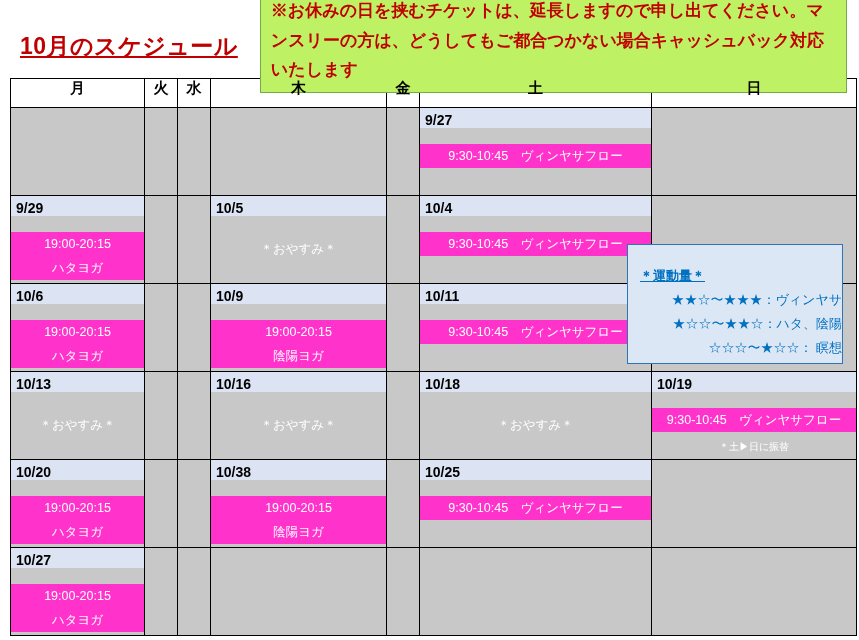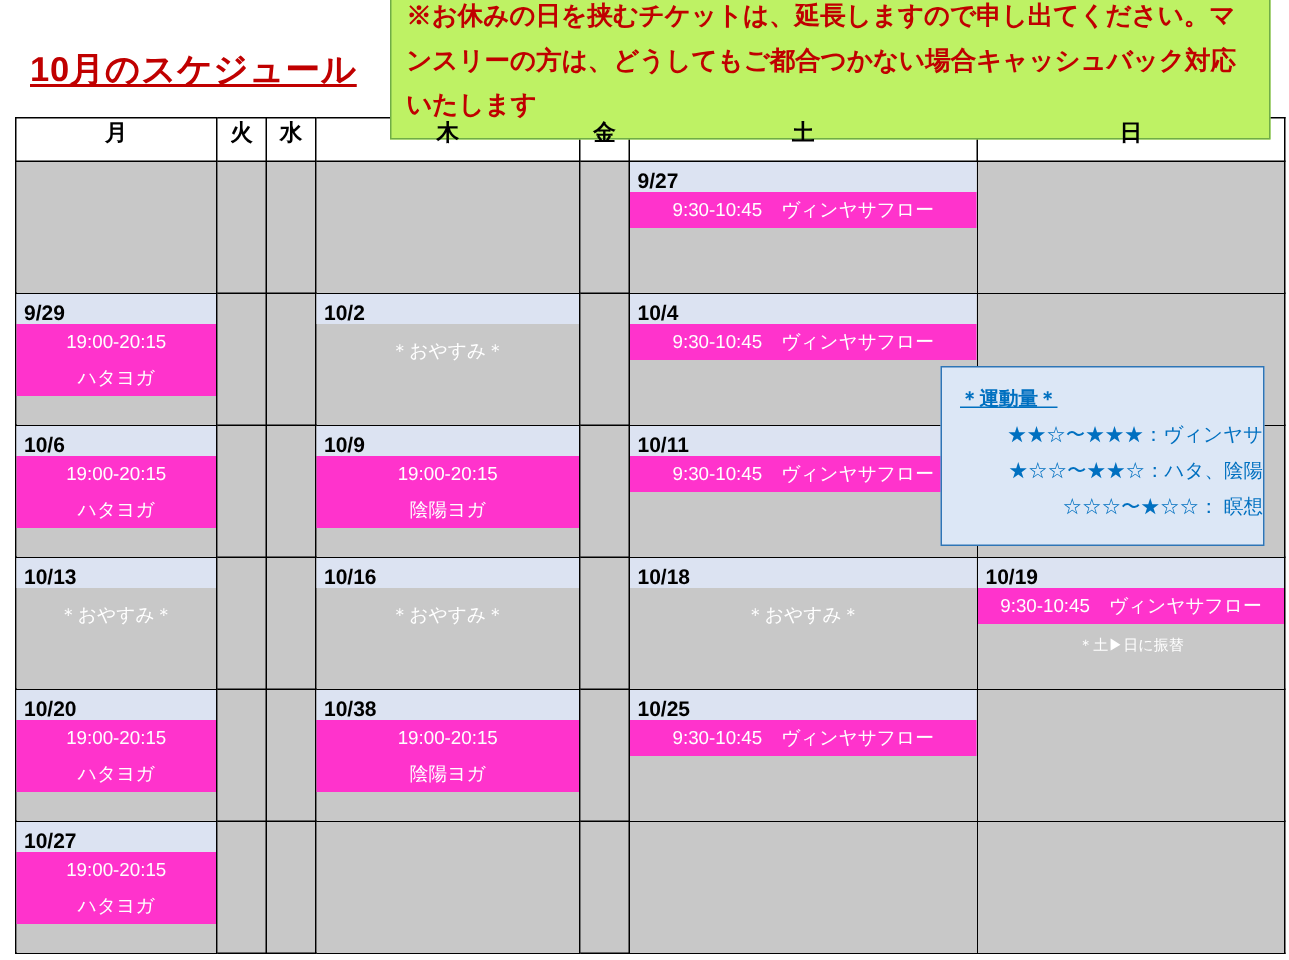--- a/index.html
+++ b/index.html
@@ -100,59 +100,60 @@
   .evt {
     background: #ff33cc;
     color: #ffffff;
     font-size: 12.5px;
     text-align: center;
     line-height: 24px;
     height: 24px;
     box-sizing: border-box;
     white-space: nowrap;
     overflow: hidden;
+    margin-top: 16px;
   }
   .evt.two {
     height: 48px;
     line-height: 24px;
     padding: 0;
   }
   .evt .l1, .evt .l2 {
     display: block;
     height: 24px;
     line-height: 24px;
   }
   .rest {
     color: #ffffff;
     font-size: 12.5px;
     text-align: center;
     line-height: 26px;
     height: 26px;
-    padding-top: 5px;
+    padding-top: 20px;
     box-sizing: content-box;
   }
   .note-swap {
     color: #ffffff;
     font-size: 10px;
     text-align: center;
     line-height: 22px;
     padding-top: 4px;
   }
 
   
   .legend {
     position: absolute;
     left: 627px;
     top: 244px;
     width: 216px;
     height: 120px;
     border: 1px solid #2e75b6;
     background: #dce7f6;
     box-sizing: border-box;
-    padding: 9px 0 0 12px;
+    padding: 19px 0 0 12px;
     color: #0070c0;
     font-size: 13px;
     line-height: 1.85;
     z-index: 5;
   }
   .legend .lg-title {
     text-decoration: underline;
     font-weight: bold;
     display: block;
   }
@@ -199,21 +200,21 @@
         <td class="cell">
           <span class="date">9/29</span>
           <div class="evt two">
             <span class="l1">19:00-20:15</span>
             <span class="l2">ハタヨガ</span>
           </div>
         </td>
         <td class="narrow"></td>
         <td class="narrow"></td>
         <td class="cell">
-          <span class="date">10/2</span>
+          <span class="date">10/5</span>
           <div class="rest">＊おやすみ＊</div>
         </td>
         <td class="narrow"></td>
         <td class="cell">
           <span class="date">10/4</span>
           <div class="evt">9:30-10:45　ヴィンヤサフロー</div>
         </td>
         <td class="cell"></td>
       </tr>
 

